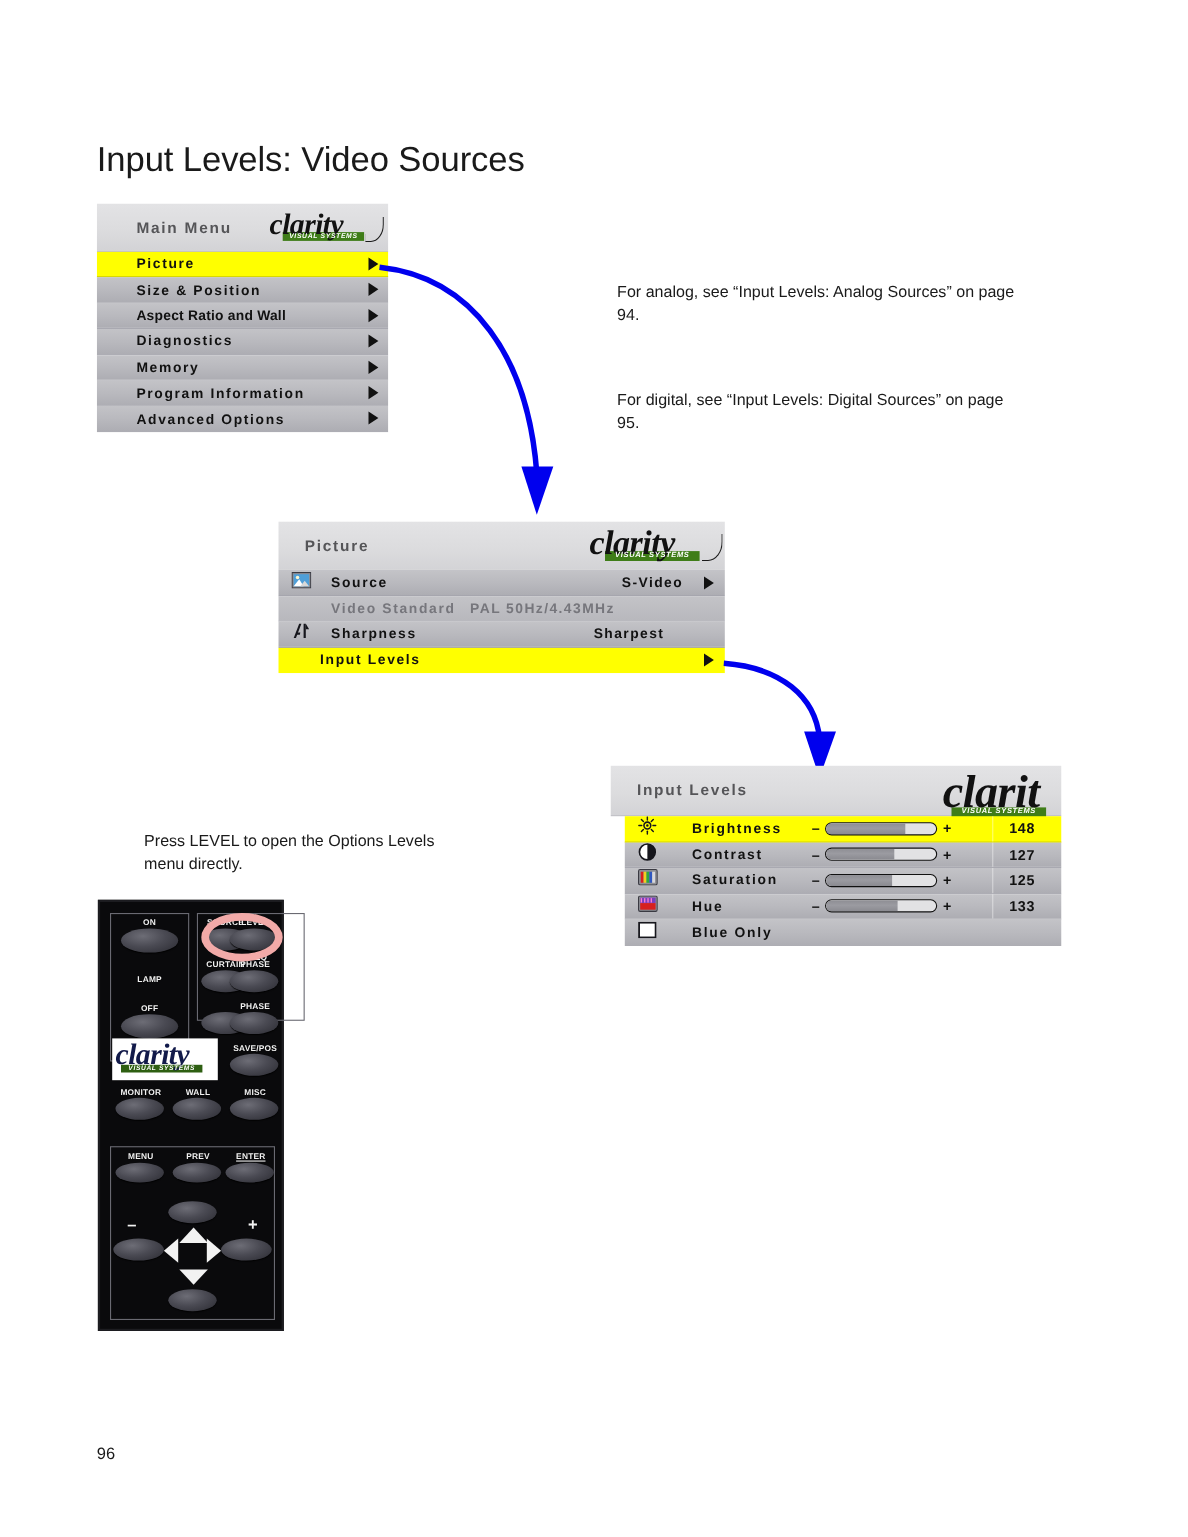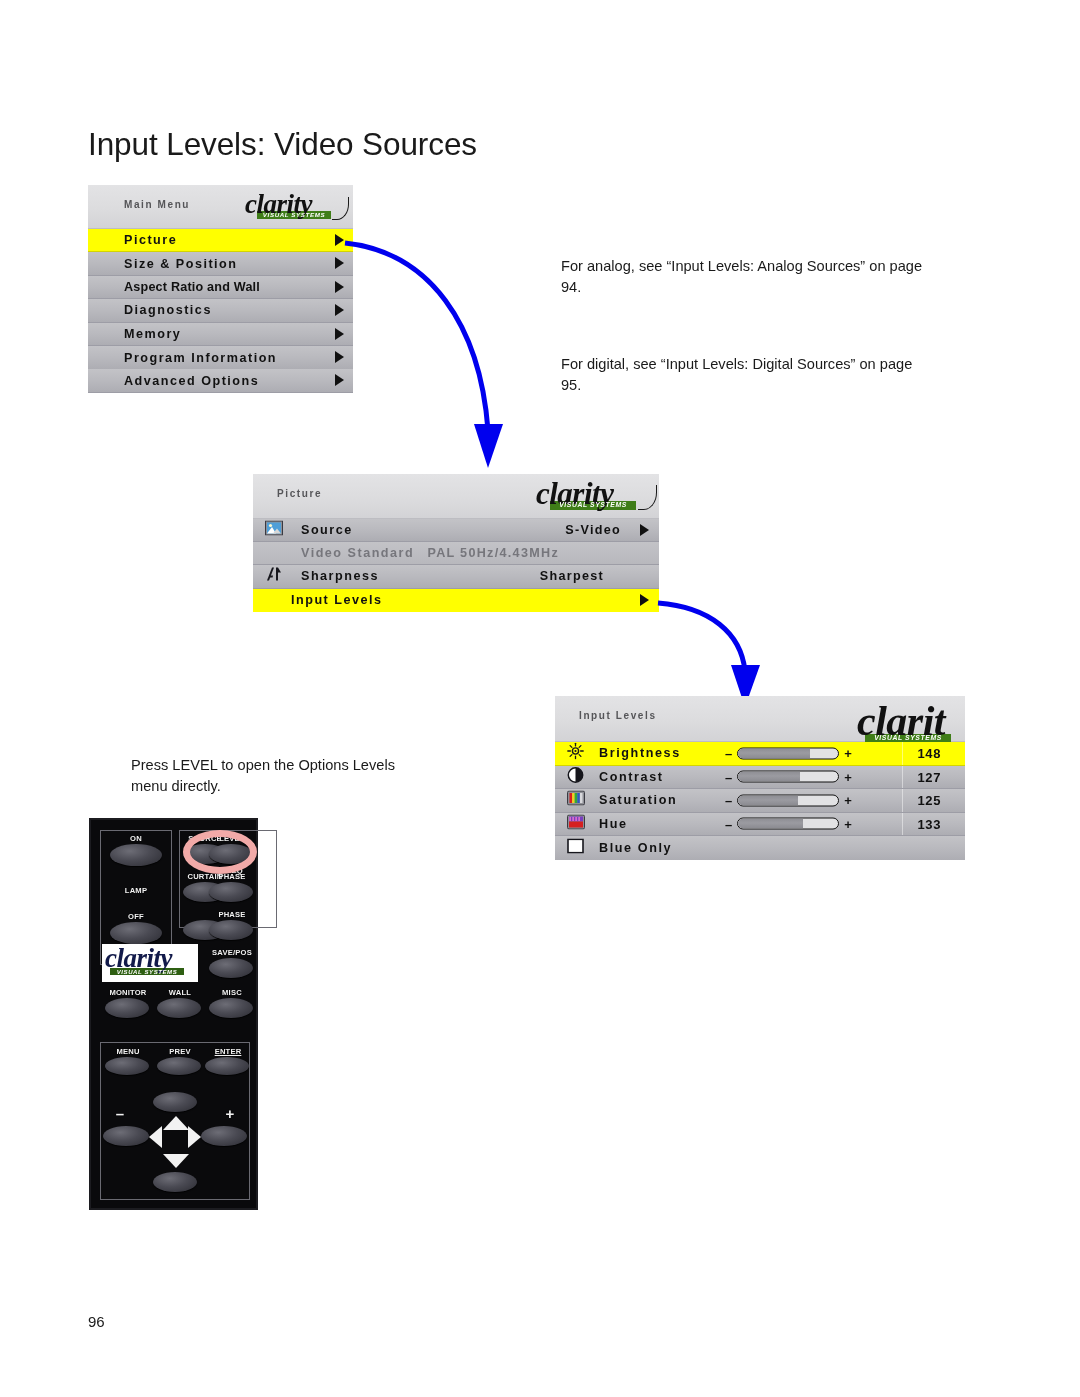--- a/index.html
+++ b/index.html
@@ -47,21 +47,21 @@
     font-family: "Liberation Sans", sans-serif;
     overflow: hidden;
   }
   .osd-head {
     position: relative;
     background: linear-gradient(to bottom, #e3e3e5 0%, #dcdcde 55%, #d3d3d6 100%);
     border-bottom: 1px solid #bdbdc2;
   }
   .osd-head-title {
     position: absolute;
-    font-size: 10px;
+    font-size: 14px;
     font-weight: bold;
     letter-spacing: 1.6px;
     color: #555558;
   }
 
   
   .logo {
     position: absolute;
     line-height: 1;
     user-select: none;
@@ -145,21 +145,21 @@
   #picture-menu .osd-head-title { left: 24px; top: 14px; }
   #picture-menu .osd-row { height: 23.2px; padding-left: 48px; }
   #picture-menu .osd-value { position: absolute; right: 38px; }
   #picture-menu .osd-value.novarrow { right: 18px; }
   #picture-menu .tri { position: absolute; right: 10px; top: 5px; }
 
   
   #levels-menu { left: 555px; top: 696px; width: 410px; }
   #levels-menu .osd-head { height: 45px; }
   #levels-menu .osd-head-title { left: 24px; top: 14px; }
-  #levels-menu .osd-row { height: 23.5px; padding-left: 44px; }
+  #levels-menu .osd-row { height: 23.5px; padding-left: 61px; margin-left: 13px; }
   #levels-menu .osd-label { letter-spacing: 1.6px; }
 
   
   .osd-icon {
     position: absolute;
     left: 12px;
     top: 50%;
     transform: translateY(-50%);
   }
 

